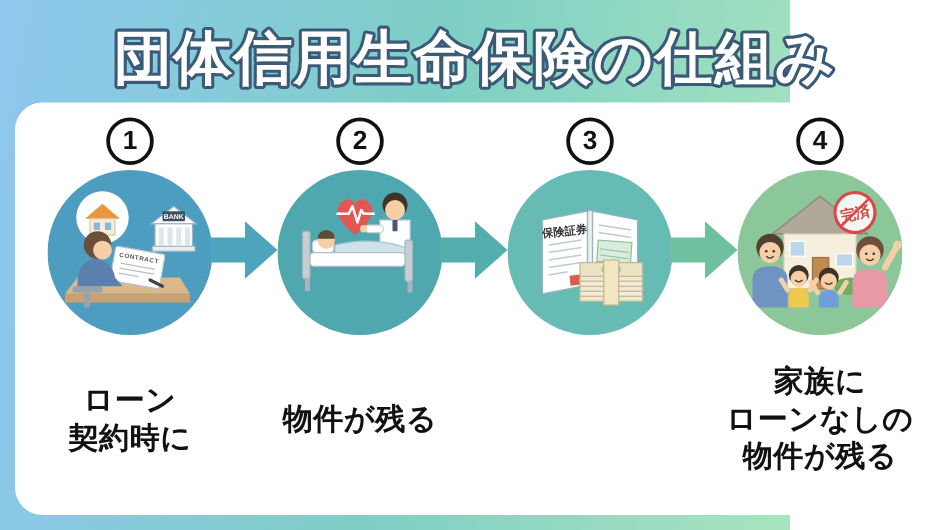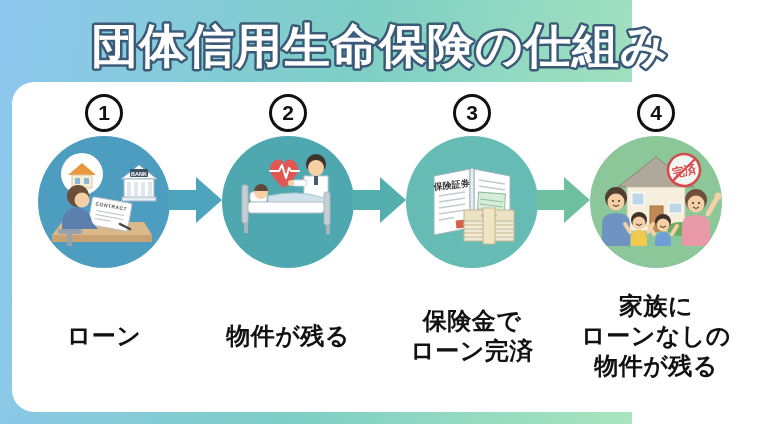--- a/index.html
+++ b/index.html
@@ -97,20 +97,21 @@
               <rect x="20" y="93" width="24" height="5" rx="2" fill="#98a2ac"></rect>
               <rect x="29" y="98" width="5" height="12" fill="#98a2ac"></rect>
               <path d="M24 93 q-1 -20 14 -22 q14 2 16 15 l6 7 z" fill="#5b80ae"></path>
               <circle cx="40" cy="60" r="11" fill="#6b4f3a"></circle>
               <circle cx="44" cy="64" r="7.5" fill="#f6cfa6"></circle>
             </g>
           </g>
         </svg>
         <div class="label">
           <span>ローン</span>
+          <span>契約時に</span>
         </div>
       </div>
 
       <div class="step">
         <div class="badge">2</div>
         <svg class="illu" width="132" height="132" viewBox="0 0 132 132">
           <defs>
               <clipPath id="clip2">
                 <circle cx="66" cy="66" r="66"></circle>
               </clipPath>
@@ -184,24 +185,20 @@
               <rect x="58" y="96" width="50" height="5" fill="#f4eddb" stroke="#c2b893"></rect>
               <rect x="58" y="92" width="50" height="5" fill="#efe8d2" stroke="#c2b893"></rect>
               <rect x="58" y="88" width="50" height="5" fill="#f4eddb" stroke="#c2b893"></rect>
               <rect x="58" y="84" width="50" height="5" fill="#efe8d2" stroke="#c2b893"></rect>
               <rect x="58" y="74" width="50" height="11" rx="1" fill="#ece2c4" stroke="#c2b893"></rect>
               <ellipse cx="83" cy="79.5" rx="8" ry="4" fill="#b2c69c"></ellipse>
               <rect x="77" y="72" width="12" height="36" fill="#f2e6c2" stroke="#c2b893"></rect>
             </g>
           </g>
         </svg>
-        <div class="label">
-          <span>保険金で</span>
-          <span>ローン完済</span>
-        </div>
       </div>
 
       <div class="step">
         <div class="badge">4</div>
         <svg class="illu" width="132" height="132" viewBox="0 0 132 132">
           <defs>
               <clipPath id="clip4">
                 <circle cx="66" cy="66" r="66"></circle>
               </clipPath>
             </defs>

